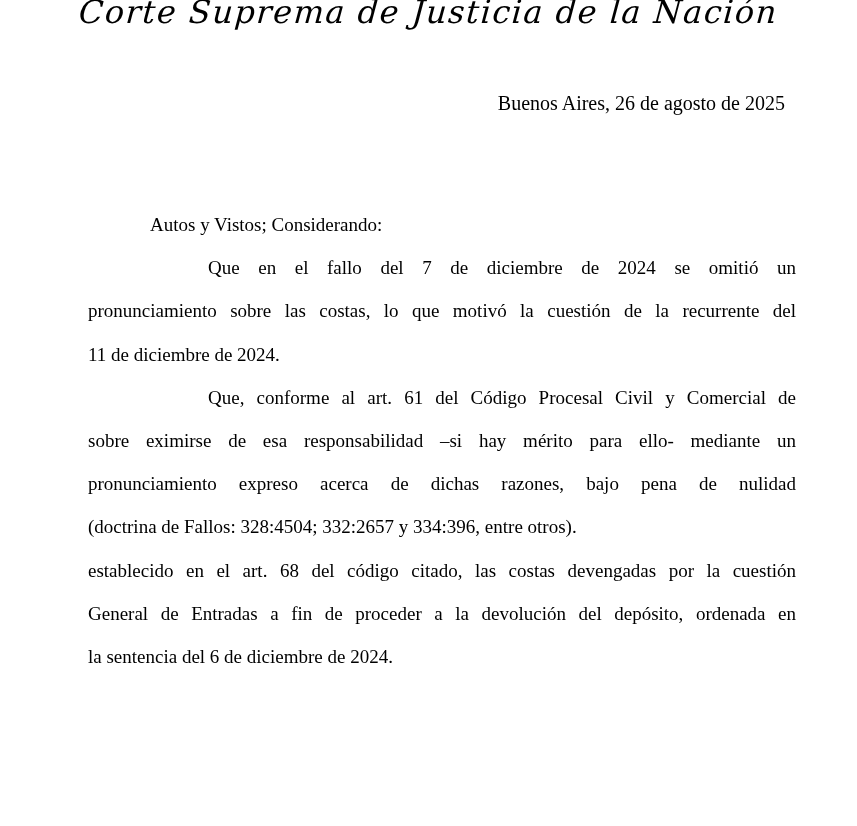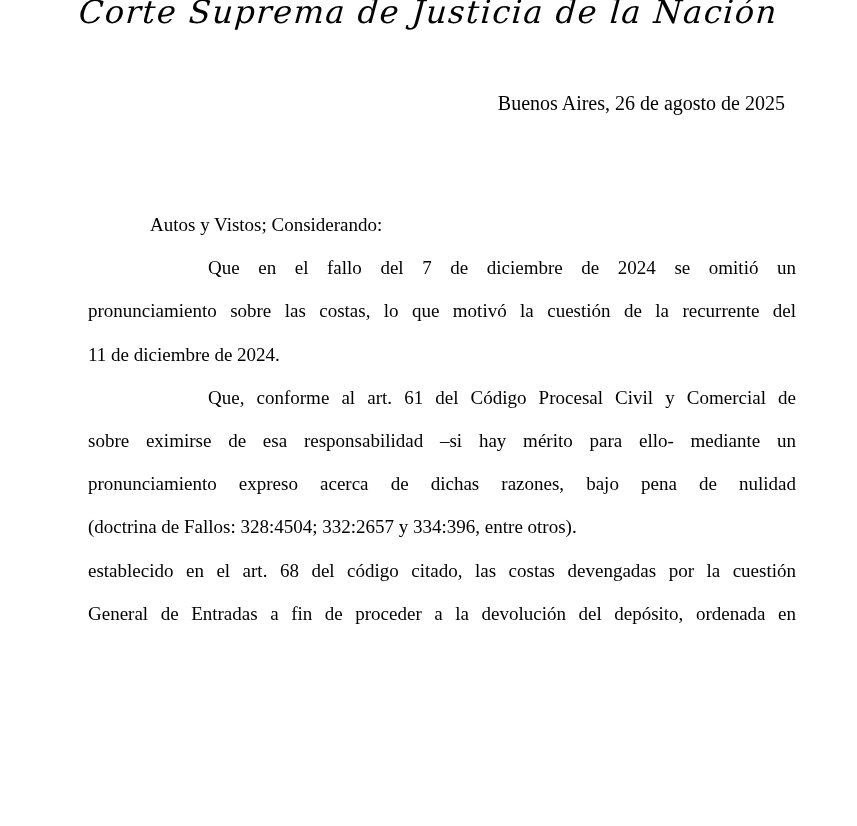--- a/index.html
+++ b/index.html
@@ -68,14 +68,15 @@
       <div class="line" style="padding-left: 62px;">Autos y Vistos; Considerando:</div>
       <div class="line just" style="padding-left: 120px;">Que en el fallo del 7 de diciembre de 2024 se omitió un</div>
       <div class="line just">pronunciamiento sobre las costas, lo que motivó la cuestión de la recurrente del</div>
       <div class="line">11 de diciembre de 2024.</div>
       <div class="line just" style="padding-left: 120px;">Que, conforme al art. 61 del Código Procesal Civil y Comercial de</div>
       <div class="line just">sobre eximirse de esa responsabilidad –si hay mérito para ello- mediante un</div>
       <div class="line just">pronunciamiento expreso acerca de dichas razones, bajo pena de nulidad</div>
       <div class="line">(doctrina de Fallos: 328:4504; 332:2657 y 334:396, entre otros).</div>
       <div class="line just">establecido en el art. 68 del código citado, las costas devengadas por la cuestión</div>
       <div class="line just">General de Entradas a fin de proceder a la devolución del depósito, ordenada en</div>
+      <div class="line">la sentencia del 6 de diciembre de 2024.</div>
     </div>
 </div>
 
 </body></html>

